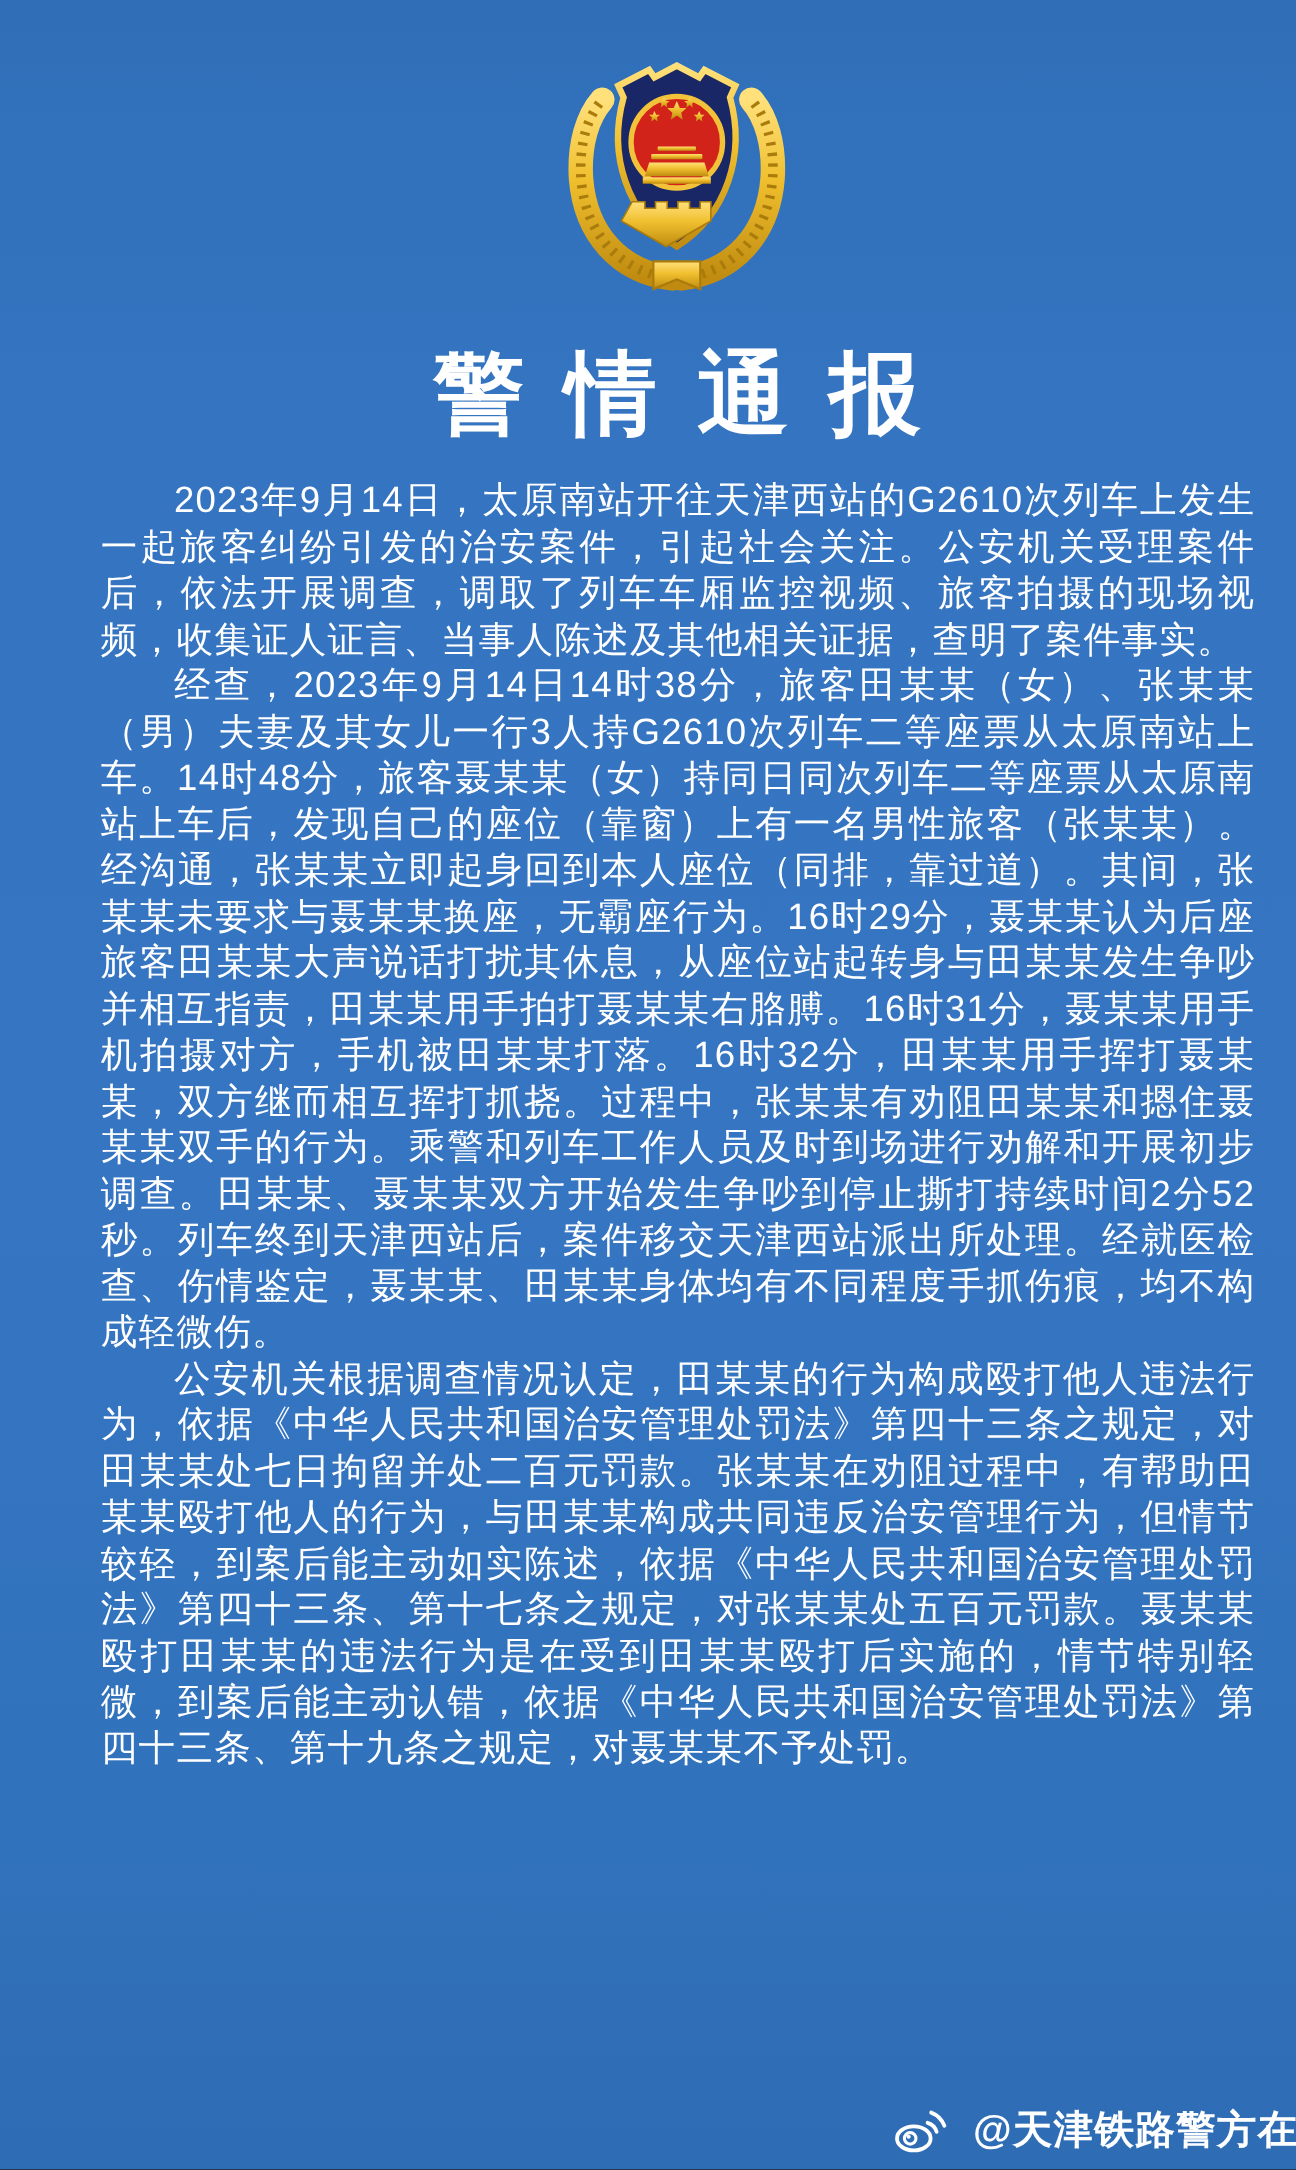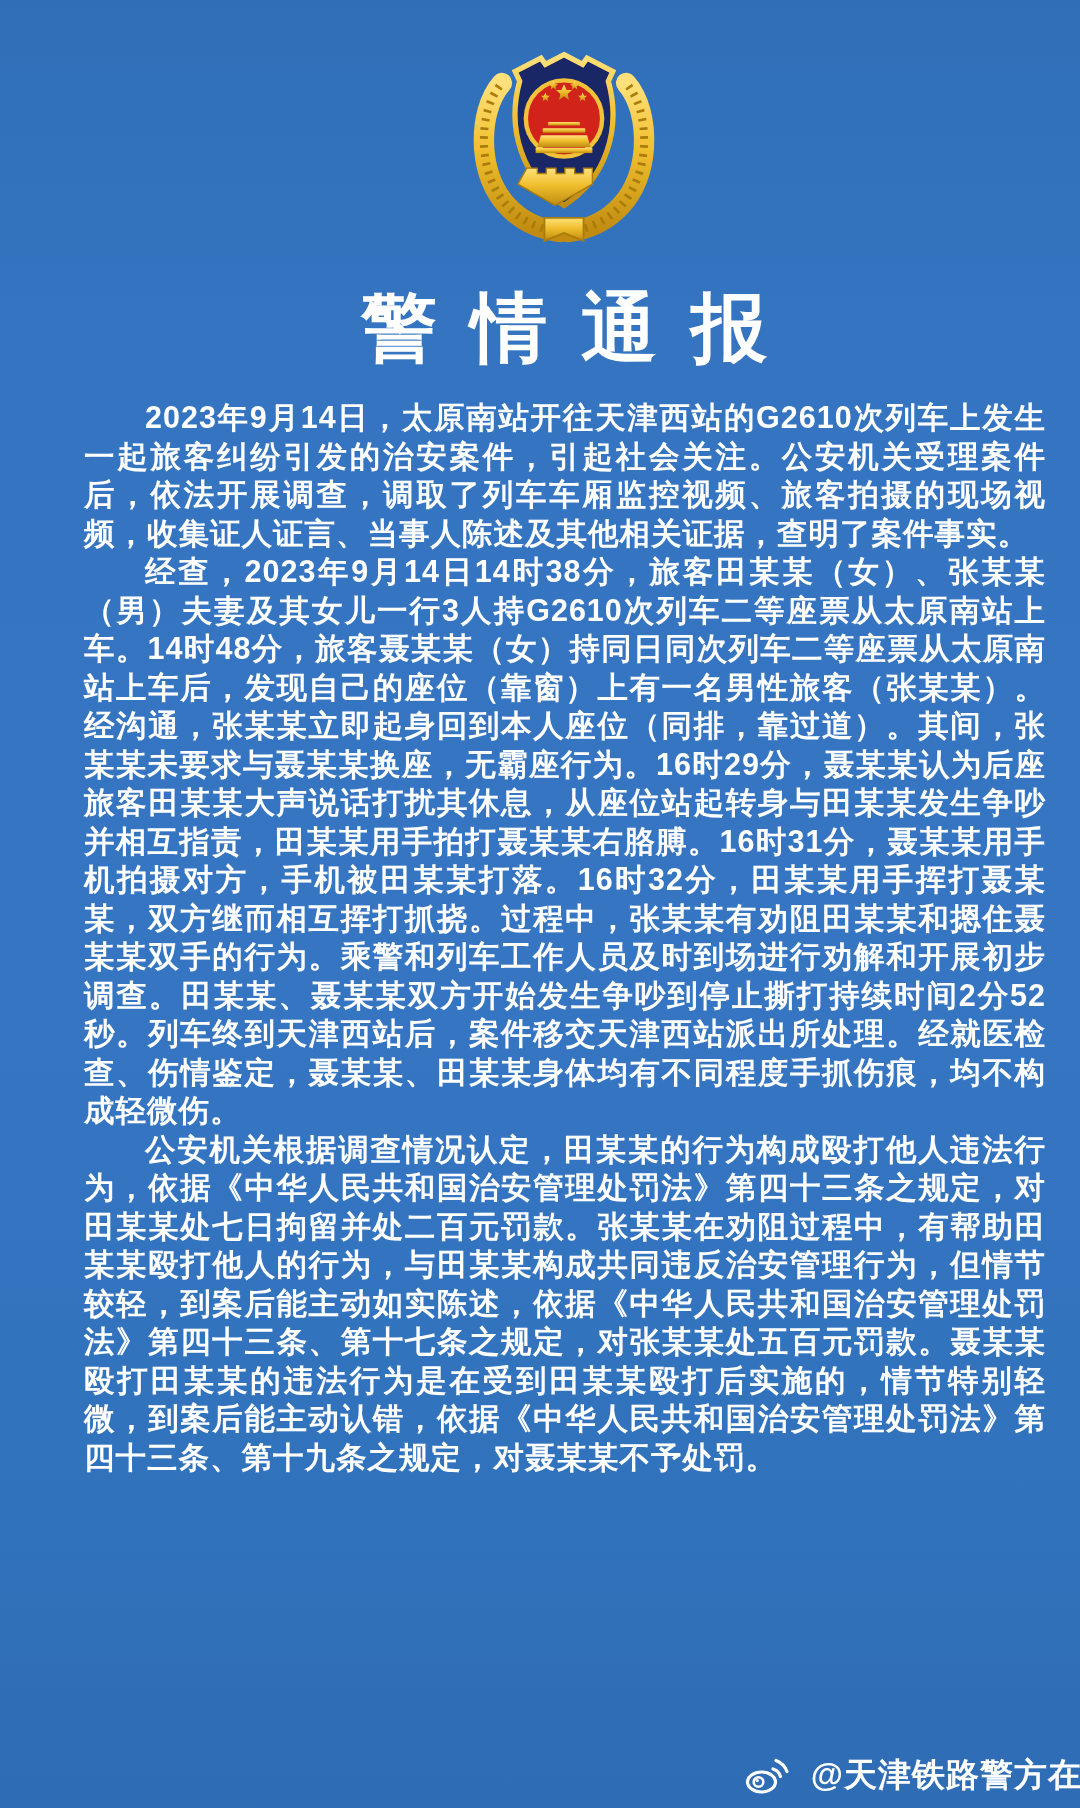--- a/index.html
+++ b/index.html
@@ -36,21 +36,21 @@
     text-indent: 34px; 
     white-space: nowrap;
   }
   .body {
     position: absolute;
     top: 398px;
     left: 84px;
     right: 82px;
     font-size: 30.5px;
     line-height: 38.5px;
-    font-weight: 700;
+    font-weight: 400;
     text-align: justify;
     letter-spacing: 1px;
   }
   .body p { margin: 0; text-indent: 2em; }
   .signature {
     position: absolute;
     top: 1592px;
     right: 268px;
     text-align: center;
     font-size: 31px;

